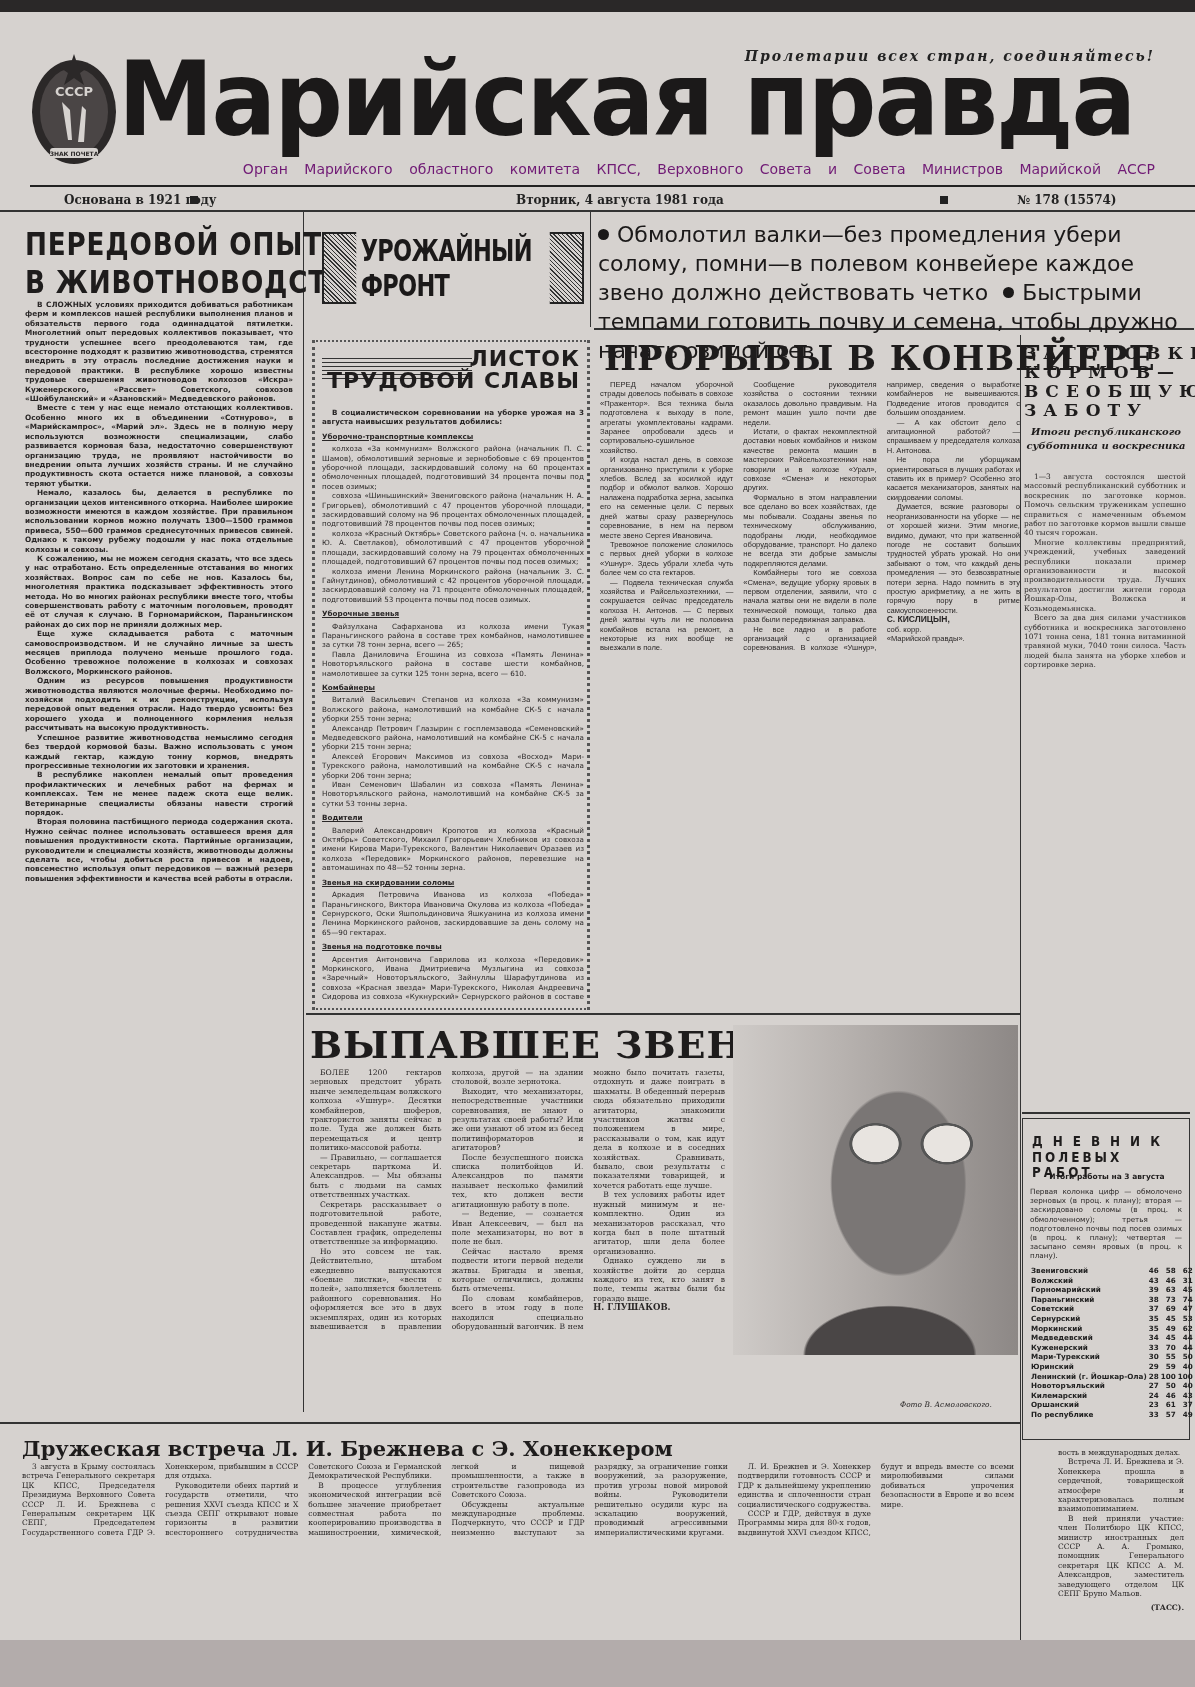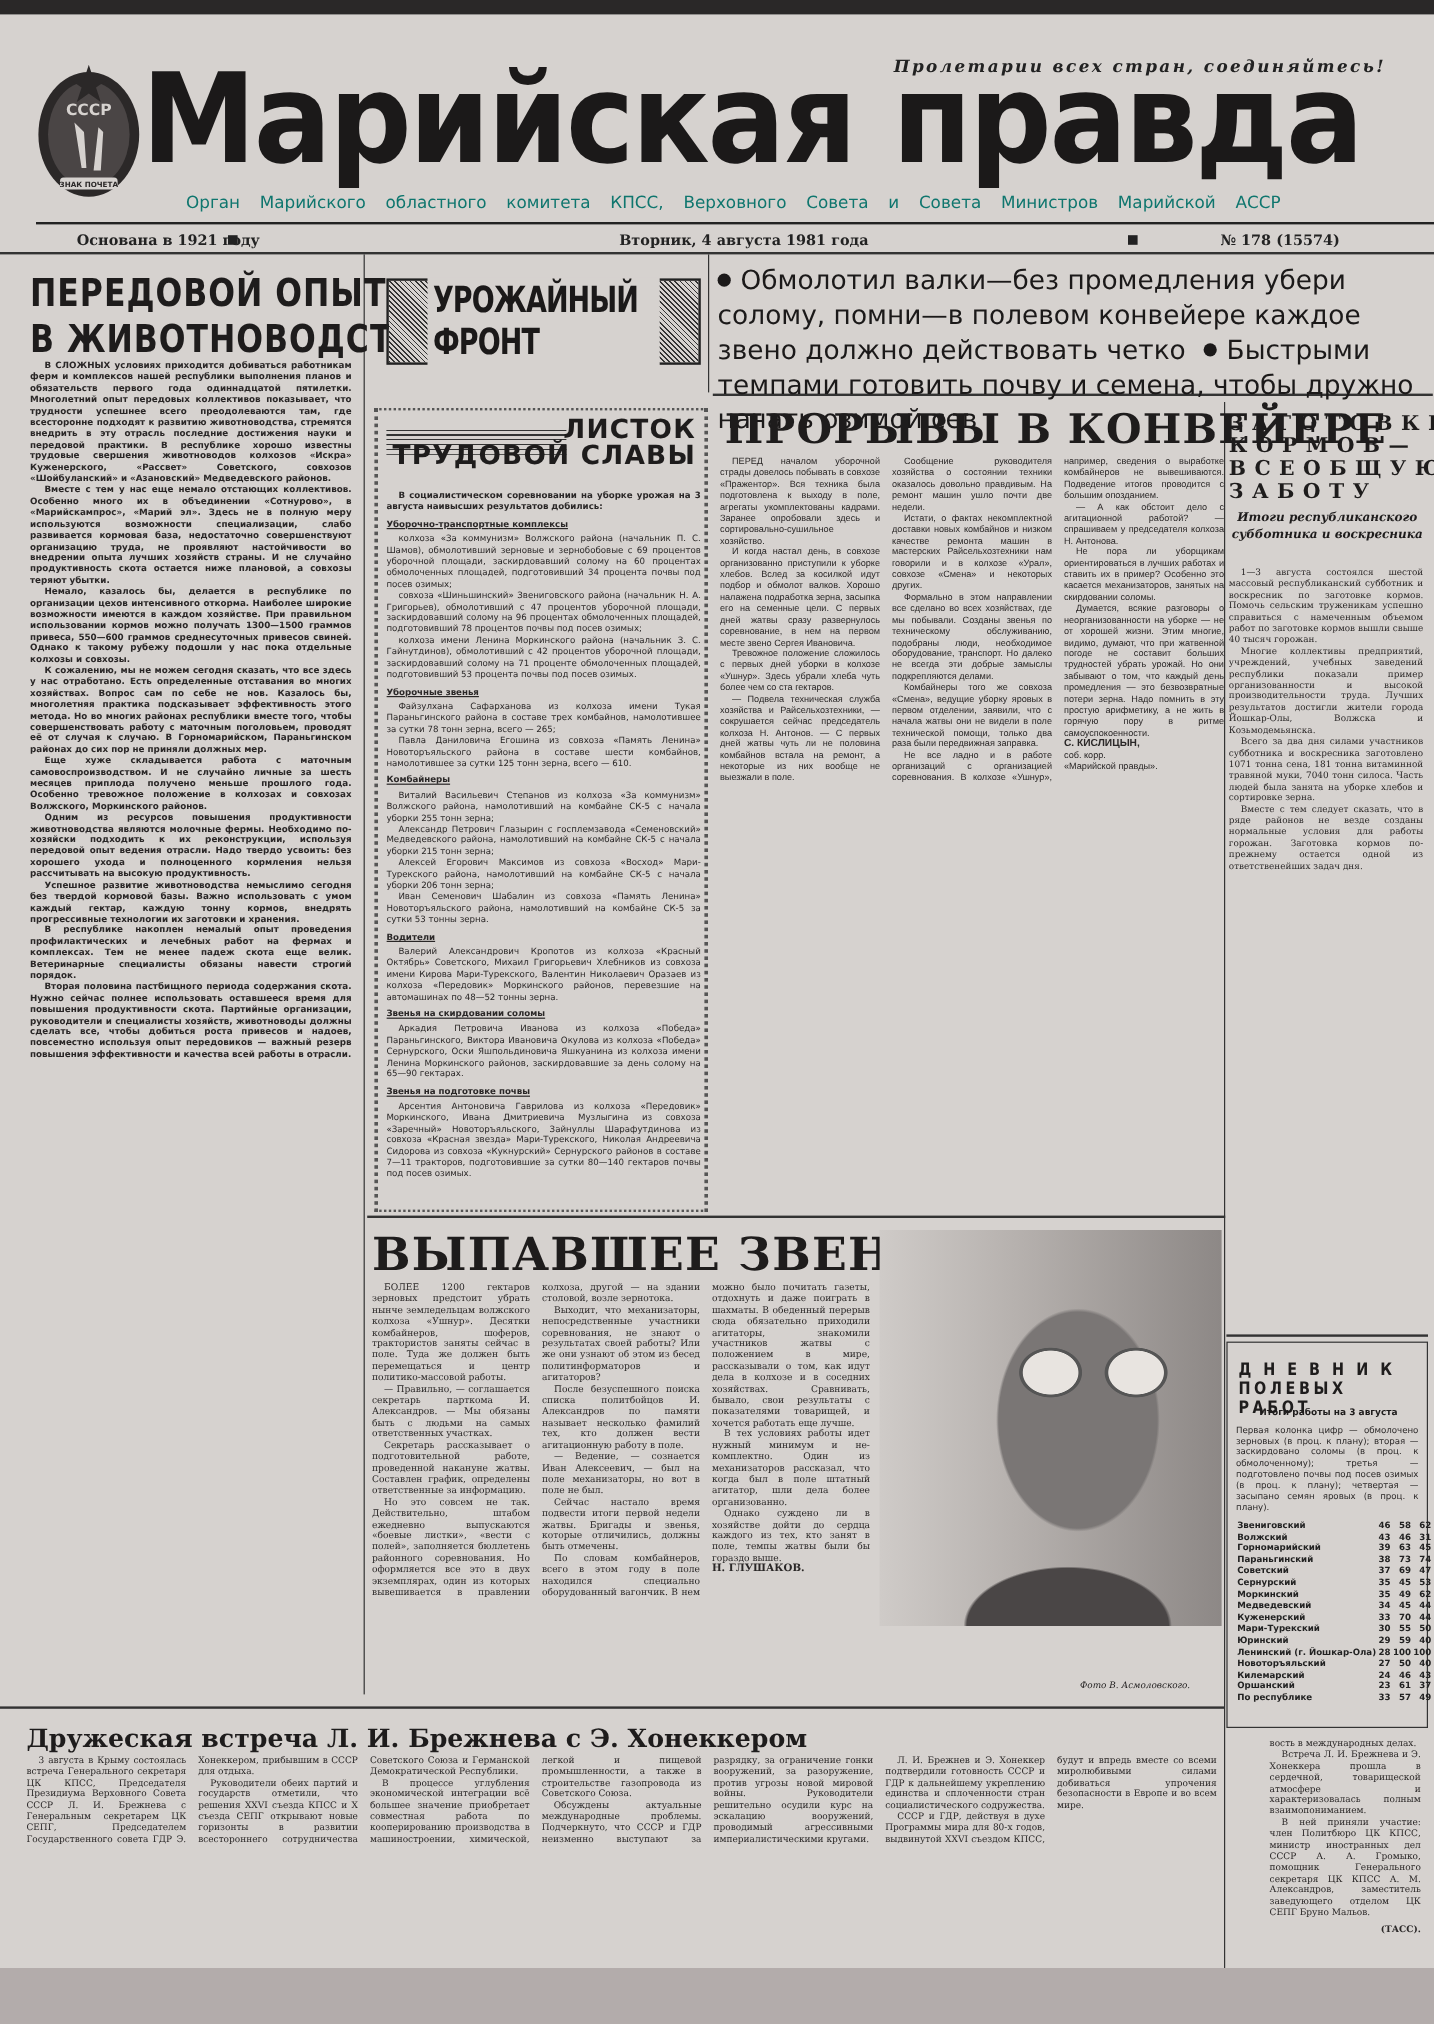--- a/index.html
+++ b/index.html
@@ -26,21 +26,21 @@
     transform: scaleY(1.08);
     transform-origin: top left;
   }
   .motto {
     position:absolute; right:40px; top:48px;
     font-family:"DejaVu Serif", serif; font-style:italic; font-weight:bold;
     font-size:14px; letter-spacing:2px; color:#222;
   }
   .organ {
     position:absolute; left:155px; top:161px; width:1000px;
-    font-family:"DejaVu Sans", sans-serif; font-size:14px; word-spacing:12px; color:#0f766e;
+    font-family:"DejaVu Sans", sans-serif; font-size:14px; word-spacing:12px; color:#701a75;text-align:right;
   }
   .mast-rule { position:absolute; left:30px; top:185px; width:1165px; height:2px; background:#222; }
   .info-line { position:absolute; top:193px; font-size:12px; font-weight:bold; color:#222;margin-left:32px; }
   .sq { position:absolute; top:196px; width:8px; height:8px; background:#222; }
   .col-rule { position:absolute; background:#333; }
 
   
   .lead-title {
     position:absolute; left:25px; top:225px; width:270px;
     font-family:"DejaVu Sans", sans-serif; font-weight:900;
@@ -236,20 +236,21 @@
   </div>
 
   <div class="glory-box"></div>
   <div class="glory-lines"></div>
   <div class="glory-title">ЛИСТОК ТРУДОВОЙ СЛАВЫ</div>
   <div class="glory-body">
     <p style="font-weight:bold">В социалистическом соревновании на уборке урожая на 3 августа наивысших результатов добились:</p>
     <div class="sub">Уборочно-транспортные комплексы</div>
     <p>колхоза «За коммунизм» Волжского района (начальник П. С. Шамов), обмолотивший зерновые и зернобобовые с 69 процентов уборочной площади, заскирдовавший солому на 60 процентах обмолоченных площадей, подготовивший 34 процента почвы под посев озимых;</p>
     <p>совхоза «Шиньшинский» Звениговского района (начальник Н. А. Григорьев), обмолотивший с 47 процентов уборочной площади, заскирдовавший солому на 96 процентах обмолоченных площадей, подготовивший 78 процентов почвы под посев озимых;</p>
+    <p>колхоза «Красный Октябрь» Советского района (ч. о. начальника Ю. А. Светлаков), обмолотивший с 47 процентов уборочной площади, заскирдовавший солому на 79 процентах обмолоченных площадей, подготовивший 67 процентов почвы под посев озимых;</p>
     <p>колхоза имени Ленина Моркинского района (начальник З. С. Гайнутдинов), обмолотивший с 42 процентов уборочной площади, заскирдовавший солому на 71 проценте обмолоченных площадей, подготовивший 53 процента почвы под посев озимых.</p>
     <div class="sub">Уборочные звенья</div>
     <p>Файзулхана Сафарханова из колхоза имени Тукая Параньгинского района в составе трех комбайнов, намолотившее за сутки 78 тонн зерна, всего — 265;</p>
     <p>Павла Даниловича Егошина из совхоза «Память Ленина» Новоторъяльского района в составе шести комбайнов, намолотившее за сутки 125 тонн зерна, всего — 610.</p>
     <div class="sub">Комбайнеры</div>
     <p>Виталий Васильевич Степанов из колхоза «За коммунизм» Волжского района, намолотивший на комбайне СК-5 с начала уборки 255 тонн зерна;</p>
     <p>Александр Петрович Глазырин с госплемзавода «Семеновский» Медведевского района, намолотивший на комбайне СК-5 с начала уборки 215 тонн зерна;</p>
     <p>Алексей Егорович Максимов из совхоза «Восход» Мари-Турекского района, намолотивший на комбайне СК-5 с начала уборки 206 тонн зерна;</p>
     <p>Иван Семенович Шабалин из совхоза «Память Ленина» Новоторъяльского района, намолотивший на комбайне СК-5 за сутки 53 тонны зерна.</p>
     <div class="sub">Водители</div>
@@ -290,21 +291,20 @@
     <div>ЗАГОТОВКЕ</div>
     <div>КОРМОВ—</div>
     <div>ВСЕОБЩУЮ</div>
     <div>ЗАБОТУ</div>
   </div>
   <div class="fodder-sub">Итоги республиканского субботника и воскресника</div>
   <div class="fodder-body" style="height:625px">
     <p>1—3 августа состоялся шестой массовый республиканский субботник и воскресник по заготовке кормов. Помочь сельским труженикам успешно справиться с намеченным объемом работ по заготовке кормов вышли свыше 40 тысяч горожан.</p>
     <p>Многие коллективы предприятий, учреждений, учебных заведений республики показали пример организованности и высокой производительности труда. Лучших результатов достигли жители города Йошкар-Олы, Волжска и Козьмодемьянска.</p>
     <p>Всего за два дня силами участников субботника и воскресника заготовлено 1071 тонна сена, 181 тонна витаминной травяной муки, 7040 тонн силоса. Часть людей была занята на уборке хлебов и сортировке зерна.</p>
-    <p>Вместе с тем следует сказать, что в ряде районов не везде созданы нормальные условия для работы горожан. Заготовка кормов по-прежнему остается одной из ответственейших задач дня.</p>
   </div>
 
   <div class="col-rule" style="left:1022px;top:1112px;width:168px;height:2px"></div>
   <div class="diary-box"></div>
   <div class="diary-title">
     <div class="d1">ДНЕВНИК</div>
     <div>ПОЛЕВЫХ РАБОТ</div>
   </div>
   <div class="diary-sub">Итоги работы на 3 августа</div>
   <div class="diary-text">Первая колонка цифр — обмолочено зерновых (в проц. к плану); вторая — заскирдовано соломы (в проц. к обмолоченному); третья — подготовлено почвы под посев озимых (в проц. к плану); четвертая — засыпано семян яровых (в проц. к плану).</div>

